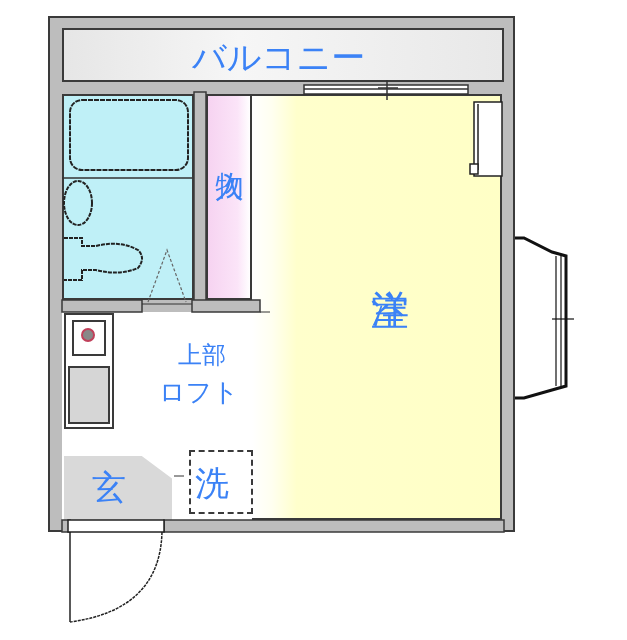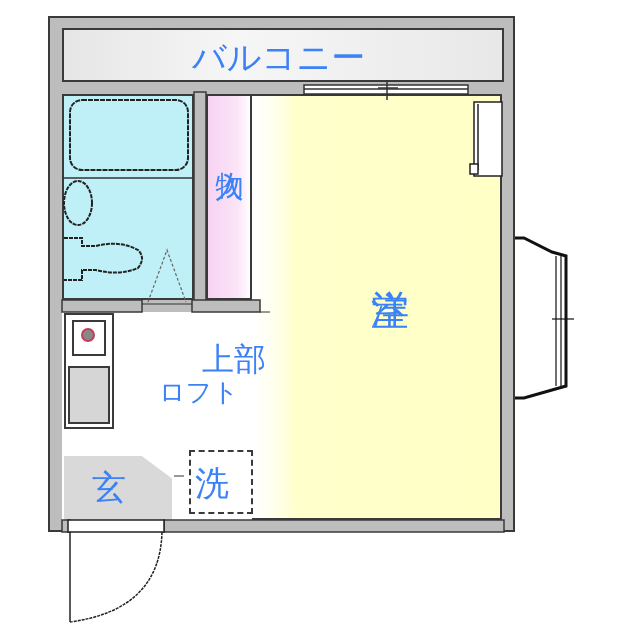--- a/index.html
+++ b/index.html
@@ -26,21 +26,21 @@
             background:linear-gradient(90deg,#f6d3f1,#fbe4f8 70%,#ffffff);"></div>
 <div class="label vlabel" style="left:215px; top:150px; font-size:28px;">物入</div>
 
 <div class="abs" style="left:62px; top:312px; width:210px; height:208px; background:#ffffff;"></div>
 
 <div class="abs" style="left:252px; top:94px; width:250px; height:426px;
             background:linear-gradient(90deg,#ffffff 0%,#fffff0 8%,#ffffcc 18%,#ffffc6 100%);
             border-right:2px solid #3a3a3a; border-bottom:2px solid #3a3a3a; border-top:2px solid #3a3a3a;"></div>
 <div class="label vlabel" style="left:371px; top:260px; font-size:38px;">洋室</div>
 
-<div class="label" style="left:178px; top:343px; font-size:32px;margin-left:24px;">上部</div>
+<div class="label" style="left:178px; top:343px; font-size:24px;">上部</div>
 <div class="label" style="left:159px; top:379px; font-size:26px;text-align:center;">ロフト</div>
 
 <div class="abs" style="left:64px; top:456px; width:108px; height:64px; background:#d9d9d9;
             clip-path:polygon(0 0,72% 0,100% 35%,100% 100%,0 100%);"></div>
 <div class="label" style="left:92px; top:470px; font-size:34px;">玄</div>
 
 <div class="abs" style="left:189px; top:450px; width:64px; height:64px; border:2px dashed #3a3a3a;"></div>
 <div class="label" style="left:195px; top:466px; font-size:34px;">洗</div>
 
 <div class="abs" style="left:64px; top:313px; width:50px; height:116px; background:#ffffff; border:2px solid #3a3a3a;"></div>

